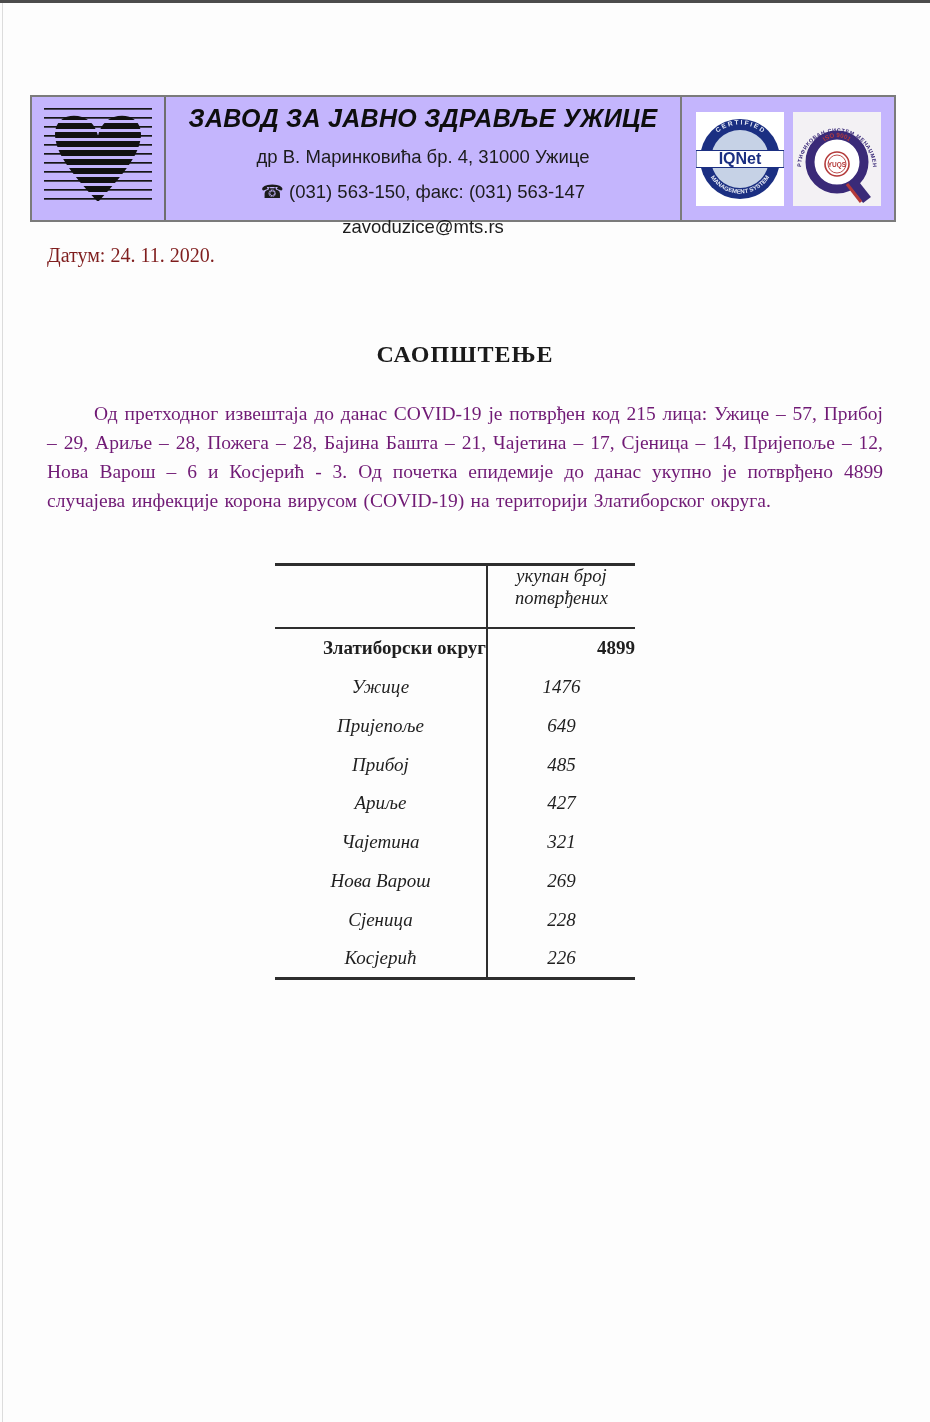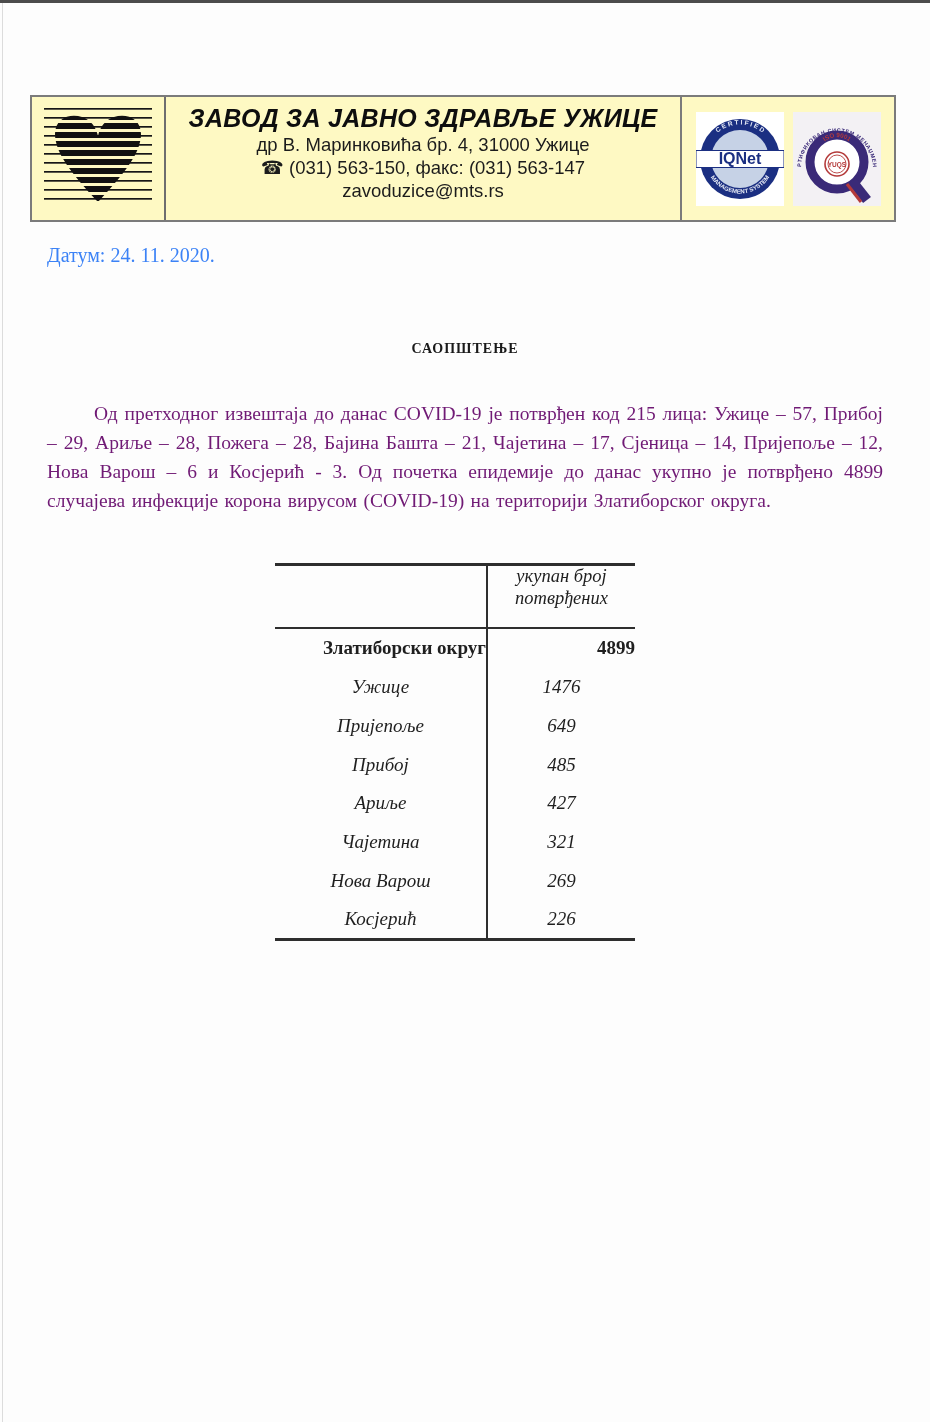--- a/index.html
+++ b/index.html
@@ -8,43 +8,43 @@
     position:relative; width:930px; height:1422px; margin:0 auto;
     background:#fdfdfd; overflow:hidden;
     font-family:"Liberation Serif", serif; color:#262626;
   }
   .topbar { position:absolute; top:0; left:0; width:100%; height:3px; background:#4c4c4c; }
   .edge-line { position:absolute; top:3px; left:2px; width:1px; height:1419px; background:#dcdcdc; }
 
   
   .header-box {
     position:absolute; left:30px; top:95px; width:866px; height:127px;
-    border:2px solid #7b7b7b; background:#fef9c3; display:flex;
+    border:2px solid #7b7b7b; background:#c4b5fd; display:flex;
   }
   .logo-cell {
     width:134px; border-right:2px solid #6e6e6e;
     display:flex; align-items:flex-start; justify-content:center; padding-top:7px;
   }
   .text-cell {
     flex:1; border-right:2px solid #7b7b7b; text-align:center;
     font-family:"Liberation Sans", sans-serif; padding-top:7px; color:#1c1c1c;
   }
   .inst-name { font-size:25px; font-weight:bold; font-style:italic; color:#0e0e0e; letter-spacing:.3px; }
-  .inst-line { font-size:18.5px; line-height:23px; }
+  .inst-line { font-size:18.5px; line-height:23px;margin-top:12px; }
   .badge-cell {
     width:212px; display:flex; align-items:center; justify-content:center; gap:9px;
     padding:0 4px;
   }
   .badge-tile { background:#f3f1f4; }
 
   
-  .doc-date { position:absolute; left:47px; top:244px; font-size:20px; color:#3b82f6; }
+  .doc-date { position:absolute; left:47px; top:244px; font-size:20px; color:#7f1d1d; }
   .doc-title {
     position:absolute; left:0; top:341px; width:100%; text-align:center;
-    font-size:14px; font-weight:bold; letter-spacing:1px; color:#1a1a1a;
+    font-size:24px; font-weight:bold; letter-spacing:1px; color:#1a1a1a;
   }
   .doc-paragraph {
     position:absolute; left:47px; top:399px; width:836px;
     font-size:19.5px; line-height:29px; text-align:justify; text-indent:47px;
     color:#701a75; word-spacing:1.5px;
   }
 
   
   .cases-table {
     position:absolute; left:275px; top:563px;
@@ -175,18 +175,22 @@
       </tr>
       <tr class="data-row">
         <td class="c1">Чајетина</td>
         <td class="c2">321</td>
       </tr>
       <tr class="data-row">
         <td class="c1">Нова Варош</td>
         <td class="c2">269</td>
       </tr>
       <tr class="data-row">
+        <td class="c1">Сјеница</td>
+        <td class="c2">228</td>
+      </tr>
+      <tr class="data-row">
         <td class="c1">Косјерић</td>
         <td class="c2">226</td>
       </tr>
     </tbody>
   </table>
 </div>
 
 </body></html>

